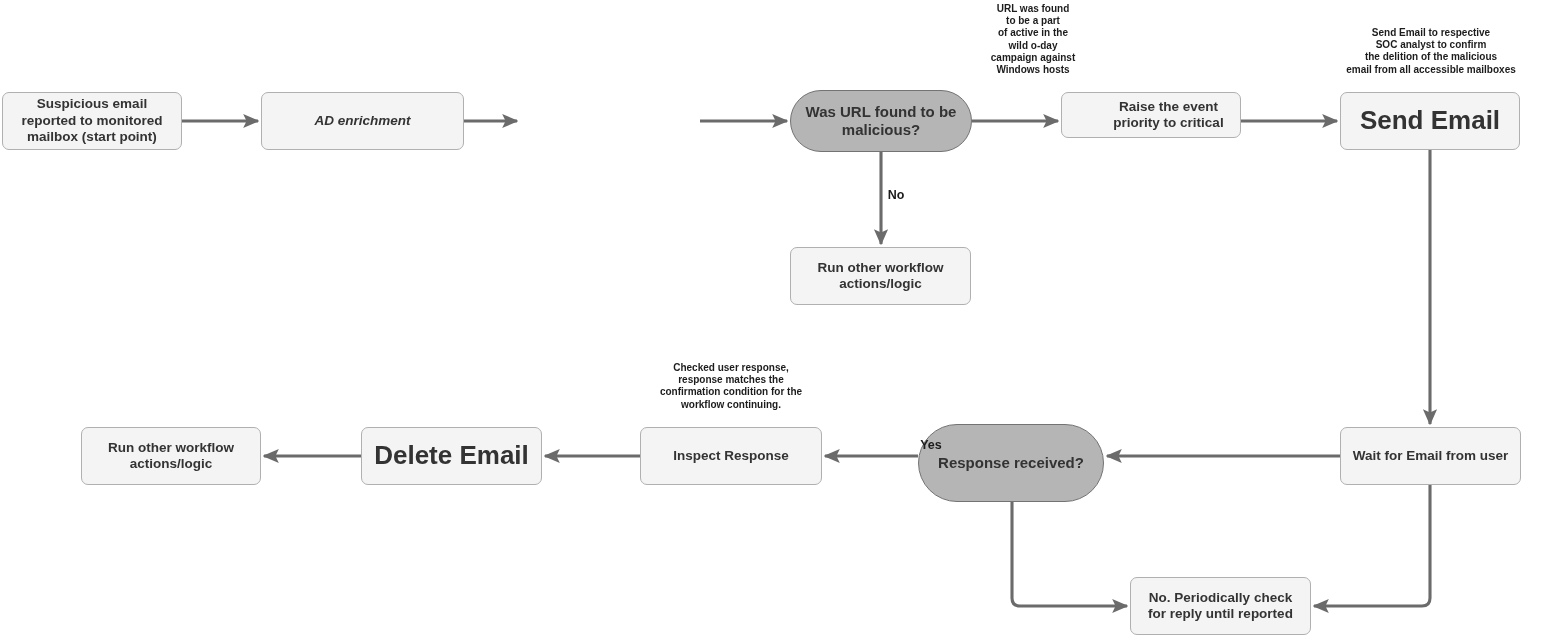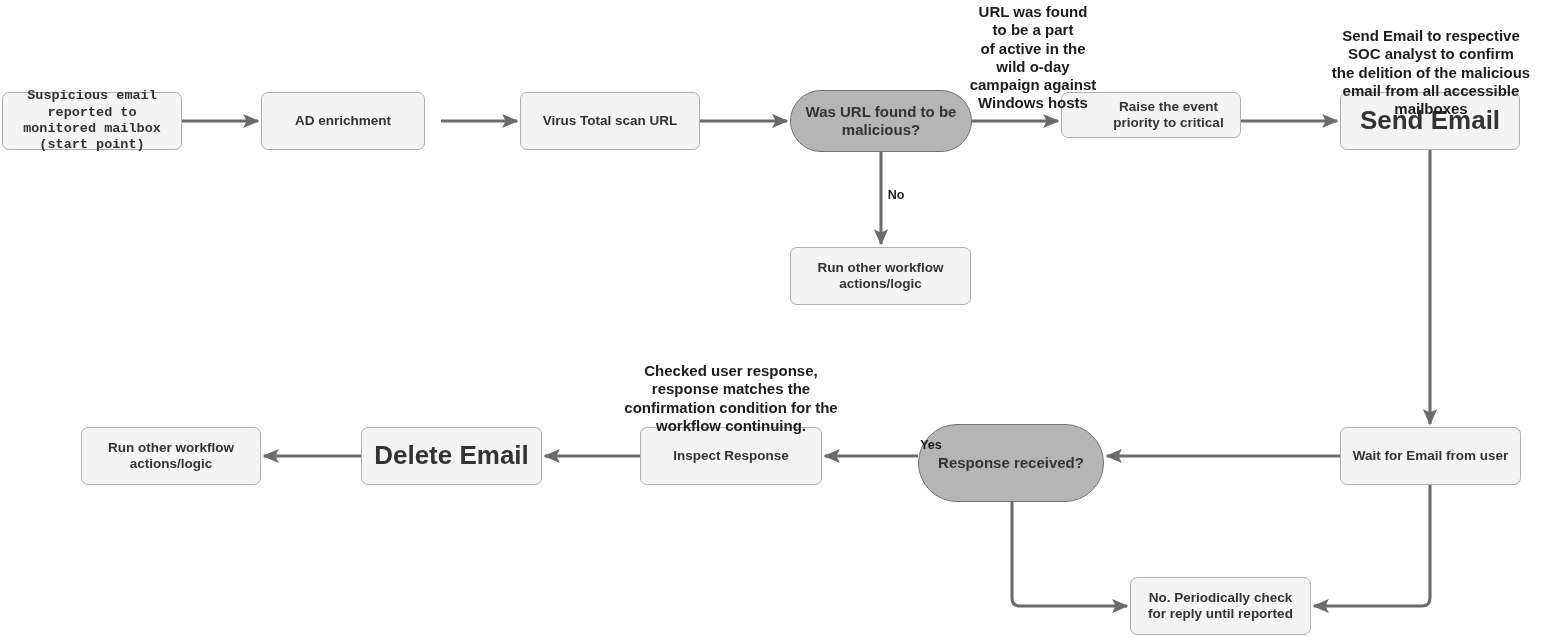--- a/index.html
+++ b/index.html
@@ -60,21 +60,21 @@
     position: absolute;
     color: #1c1c1c;
     font-size: 12.5px;
     font-weight: bold;
     line-height: 1.22;
     text-align: center;
     white-space: pre-line;
     z-index: 3;
   }
   .edge-label.annotation {
-    font-size: 15px;
+    font-size: 10px;
   }
 </style>
 </head>
 <body>
 
 <div id="diagram-canvas">
 
   <svg id="edge-layer" viewBox="0 0 1542 637" width="1542" height="637" xmlns="http://www.w3.org/2000/svg">
     <defs>
       <marker id="arrowhead" viewBox="0 0 10 10" refX="9.2" refY="5" markerWidth="5.2" markerHeight="5.2" orient="auto-start-reverse">
@@ -91,25 +91,24 @@
       <path d="M 1430 150 L 1430 424"></path>
       <path d="M 1340 456 L 1107 456"></path>
       <path d="M 1430 485 L 1430 598 Q 1430 606 1422 606 L 1314 606"></path>
       <path d="M 1012 487 L 1012 598 Q 1012 606 1020 606 L 1127 606"></path>
       <path d="M 918 456 L 825 456"></path>
       <path d="M 640 456 L 545 456"></path>
       <path d="M 361 456 L 264 456"></path>
     </g>
   </svg>
 
-  <div class="node node-process" style="left:2px; top:92px; width:180px; height:58px;font-family:Liberation Mono, monospace;">Suspicious email reported to monitored mailbox (start point)</div>
+  <div class="node node-process" style="left:2px; top:92px; width:180px; height:58px;">Suspicious email reported to monitored mailbox (start point)</div>
 
-  <div class="node node-process" style="left:261px; top:92px; width:164px; height:58px;">AD enrichment</div>
+  <div class="node node-process" style="left:261px; top:92px; width:203px; height:58px;font-style:italic;">AD enrichment</div>
 
-  <div class="node node-process" style="left:520px; top:92px; width:180px; height:58px;">Virus Total scan URL</div>
 
   <div class="node node-decision" style="left:790px; top:90px; width:182px; height:62px;">Was URL found to be malicious?</div>
 
   <div class="node node-process" style="left:1061px; top:92px; width:180px; height:46px;padding-left:43px;">Raise the event priority to critical</div>
 
   <div class="node node-process emphasis" style="left:1340px; top:92px; width:180px; height:58px;">Send Email</div>
 
   <div class="node node-process" style="left:790px; top:247px; width:181px; height:58px;">Run other workflow actions/logic</div>
 
   <div class="node node-process" style="left:1340px; top:427px; width:181px; height:58px;">Wait for Email from user</div>

